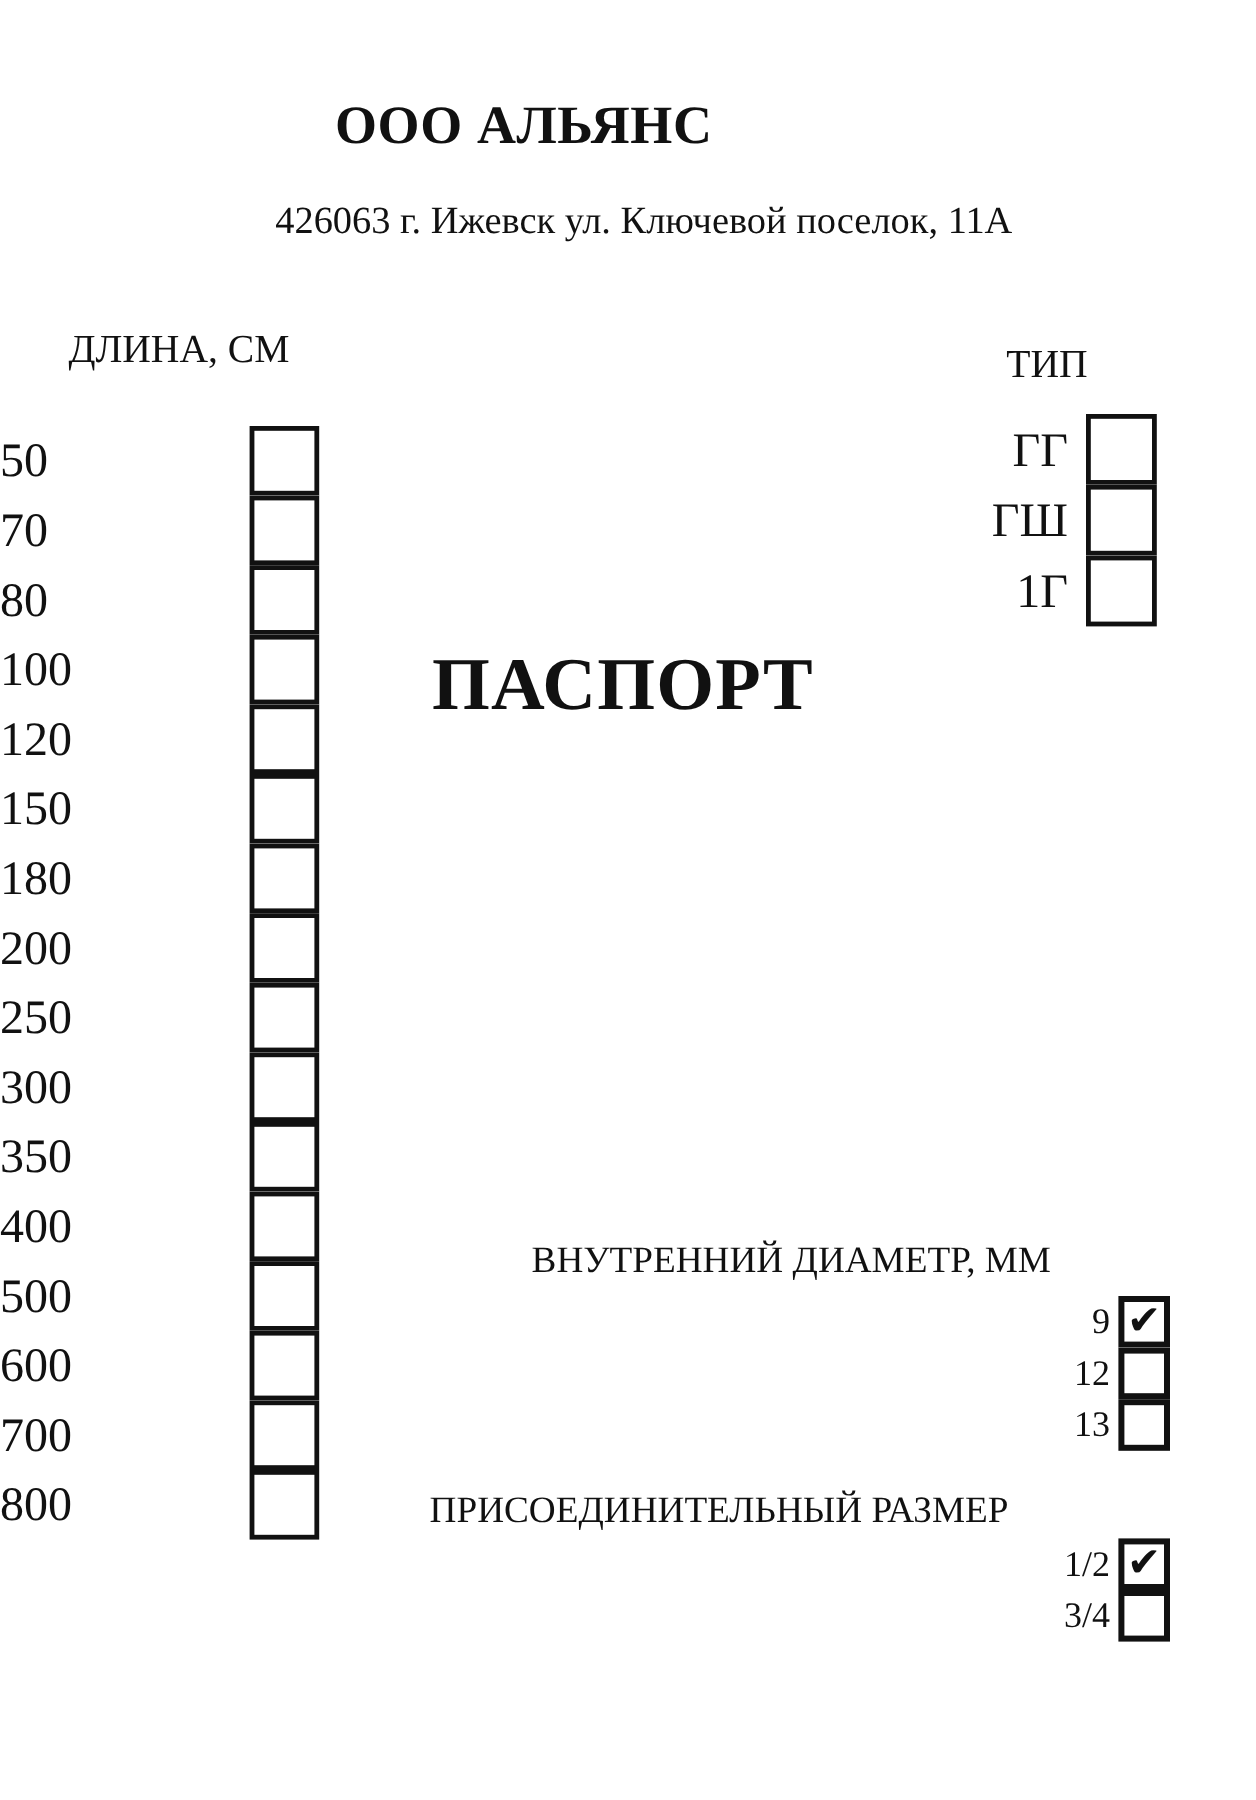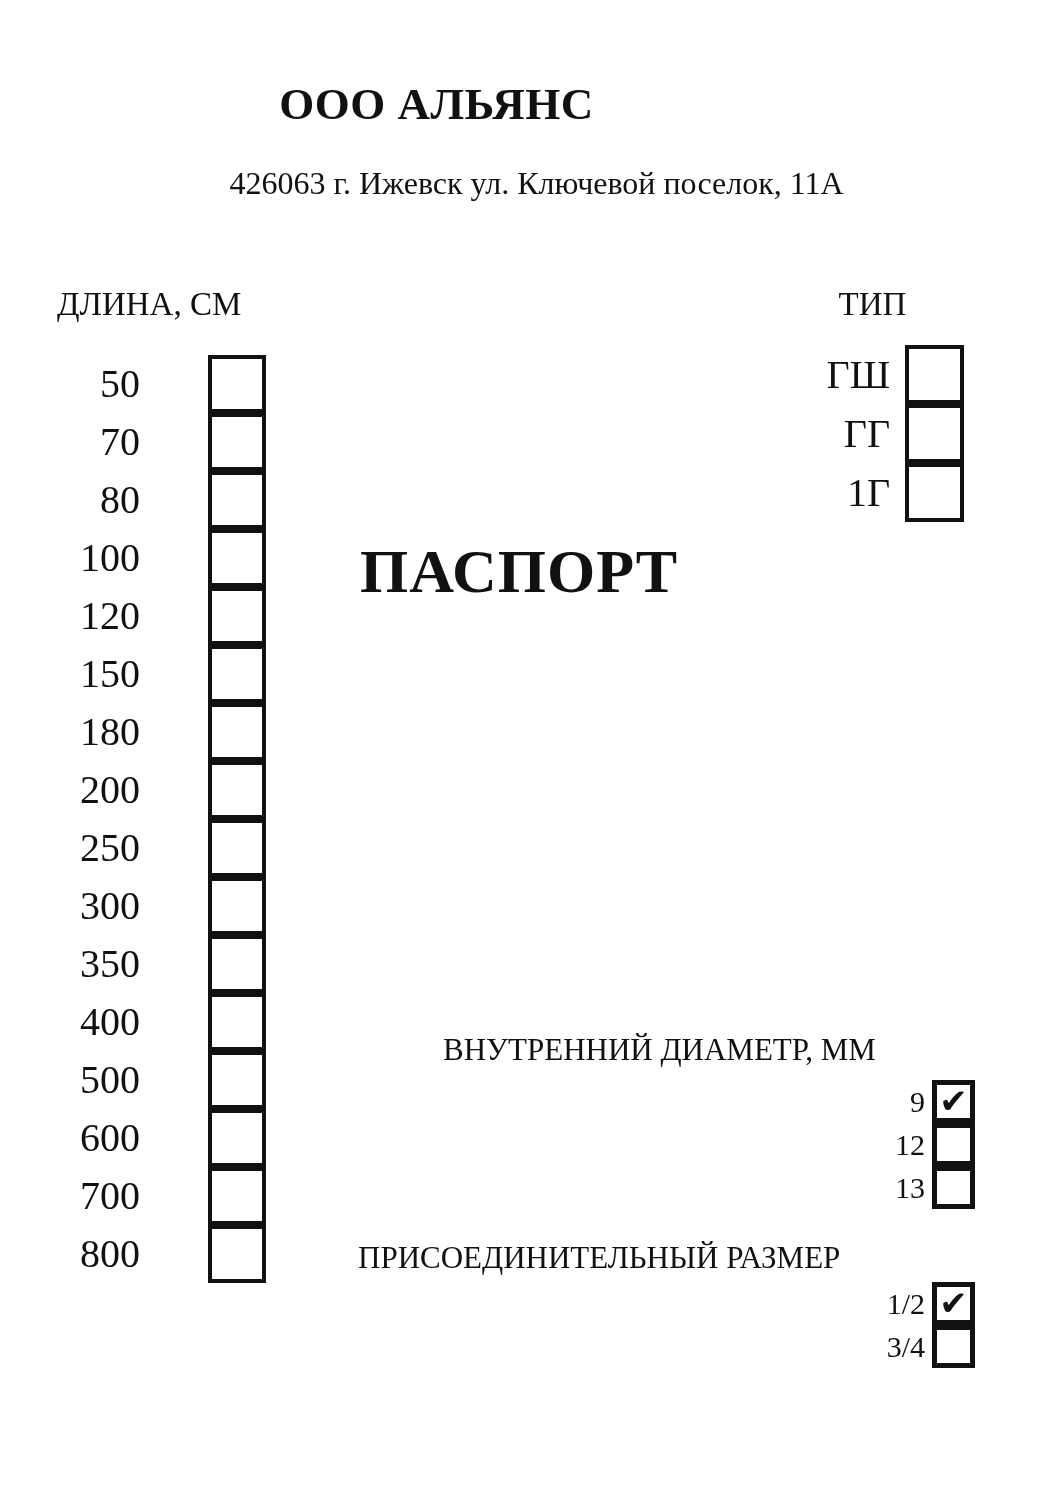--- a/index.html
+++ b/index.html
@@ -78,21 +78,21 @@
     color: #111111;
     font-family: "DejaVu Sans", sans-serif;
     font-weight: bold;
     pointer-events: none;
   }
 
   
   .length-header {
     position: absolute;
     left: 57px;
-    top: 288px;
+    top: 276px;
     font-size: 33px;
     line-height: 1;
     white-space: nowrap;
   }
 
   #length-rows {
     position: absolute;
     left: 0px;
     top: 355px;
     width: 280px;
@@ -103,21 +103,21 @@
     height: 58px;
   }
 
   .length-row .lbl {
     position: absolute;
     left: 0;
     top: 0;
     width: 140px;
     height: 58px;
     line-height: 58px;
-    text-align: right;
+    text-align: left;
     font-size: 40px;
     white-space: nowrap;
   }
 
   .length-row .cbox {
     position: absolute;
     left: 208px;
     top: 0;
     width: 58px;
     height: 58px;
@@ -308,26 +308,26 @@
       <div class="length-row">
         <span class="lbl">800</span>
         <span class="cbox" role="checkbox" aria-checked="false" aria-label="800"></span>
       </div>
     </div>
 
   <div class="type-header">ТИП</div>
 
   <div id="type-rows">
       <div class="type-row">
+        <span class="lbl">ГГ</span>
+        <span class="cbox" role="checkbox" aria-checked="false" aria-label="ГГ"></span>
+      </div>
+      <div class="type-row">
         <span class="lbl">ГШ</span>
         <span class="cbox" role="checkbox" aria-checked="false" aria-label="ГШ"></span>
-      </div>
-      <div class="type-row">
-        <span class="lbl">ГГ</span>
-        <span class="cbox" role="checkbox" aria-checked="false" aria-label="ГГ"></span>
       </div>
       <div class="type-row">
         <span class="lbl">1Г</span>
         <span class="cbox" role="checkbox" aria-checked="false" aria-label="1Г"></span>
       </div>
     </div>
 
   <div class="diam-header">ВНУТРЕННИЙ ДИАМЕТР, ММ</div>
 
   <div id="diam-rows">

